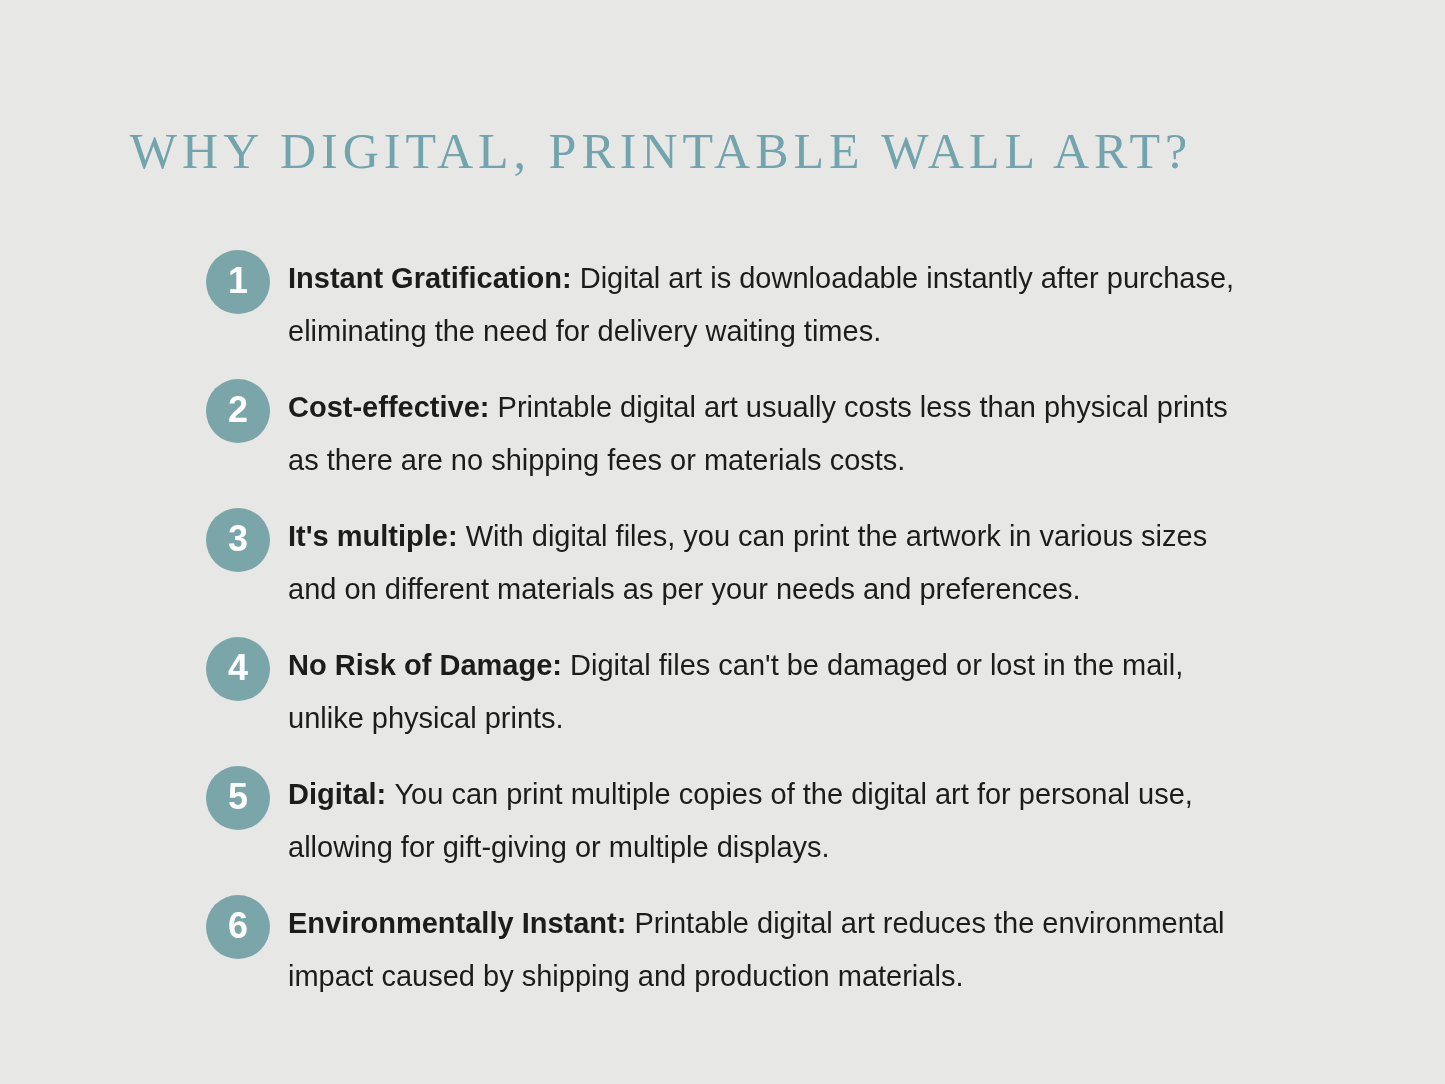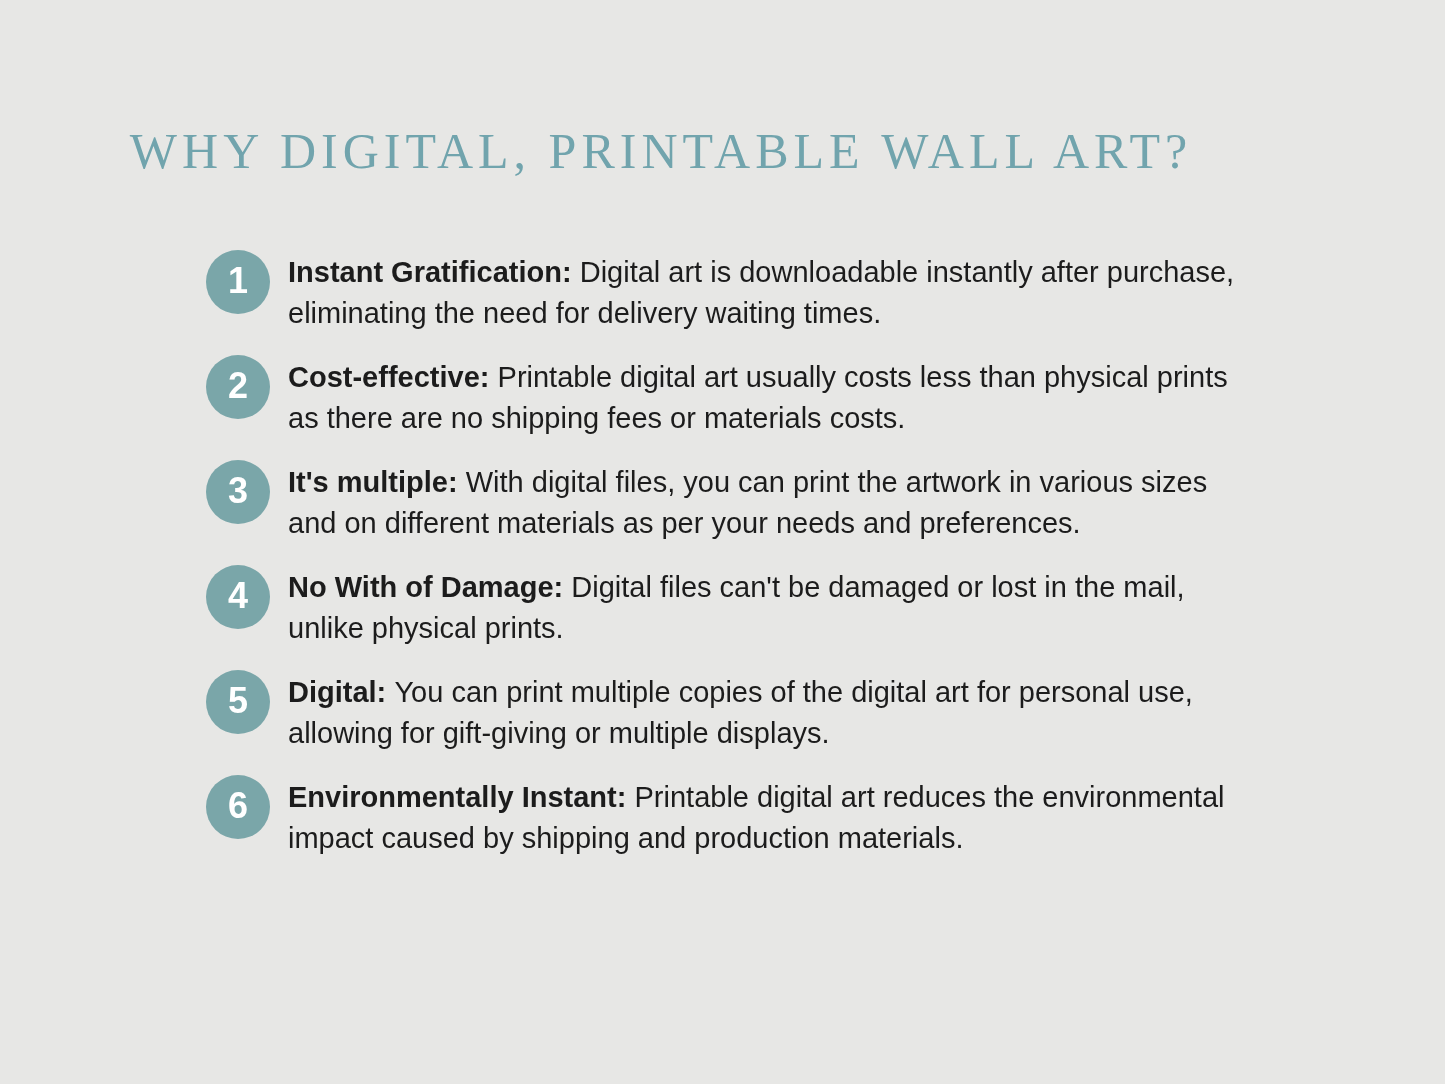--- a/index.html
+++ b/index.html
@@ -57,21 +57,21 @@
     font-weight: 700;
     font-size: 36px;
     line-height: 1;
     transform: translateY(-1px);
   }
   .item-text {
     margin: 0;
     padding-top: 2px;
     width: 950px;
     font-size: 29px;
-    line-height: 41px;
+    line-height: 53px;
     color: #1c1c1c;
   }
   .item-text strong {
     font-weight: 700;
     margin-right: 0.28em;
   }
 </style>
 </head>
 <body>
 
@@ -99,21 +99,21 @@
       <div class="badge">
         <span>3</span>
       </div>
       <p class="item-text"><strong>It's multiple:</strong><span>With digital files, you can print the artwork in various sizes and on different materials as per your needs and preferences.</span></p>
     </div>
 
     <div class="item">
       <div class="badge">
         <span>4</span>
       </div>
-      <p class="item-text"><strong>No With of Damage:</strong><span>Digital files can't be damaged or lost in the mail, unlike physical prints.</span></p>
+      <p class="item-text"><strong>No Risk of Damage:</strong><span>Digital files can't be damaged or lost in the mail, unlike physical prints.</span></p>
     </div>
 
     <div class="item">
       <div class="badge">
         <span>5</span>
       </div>
       <p class="item-text"><strong>Digital:</strong><span>You can print multiple copies of the digital art for personal use, allowing for gift-giving or multiple displays.</span></p>
     </div>
 
     <div class="item">

